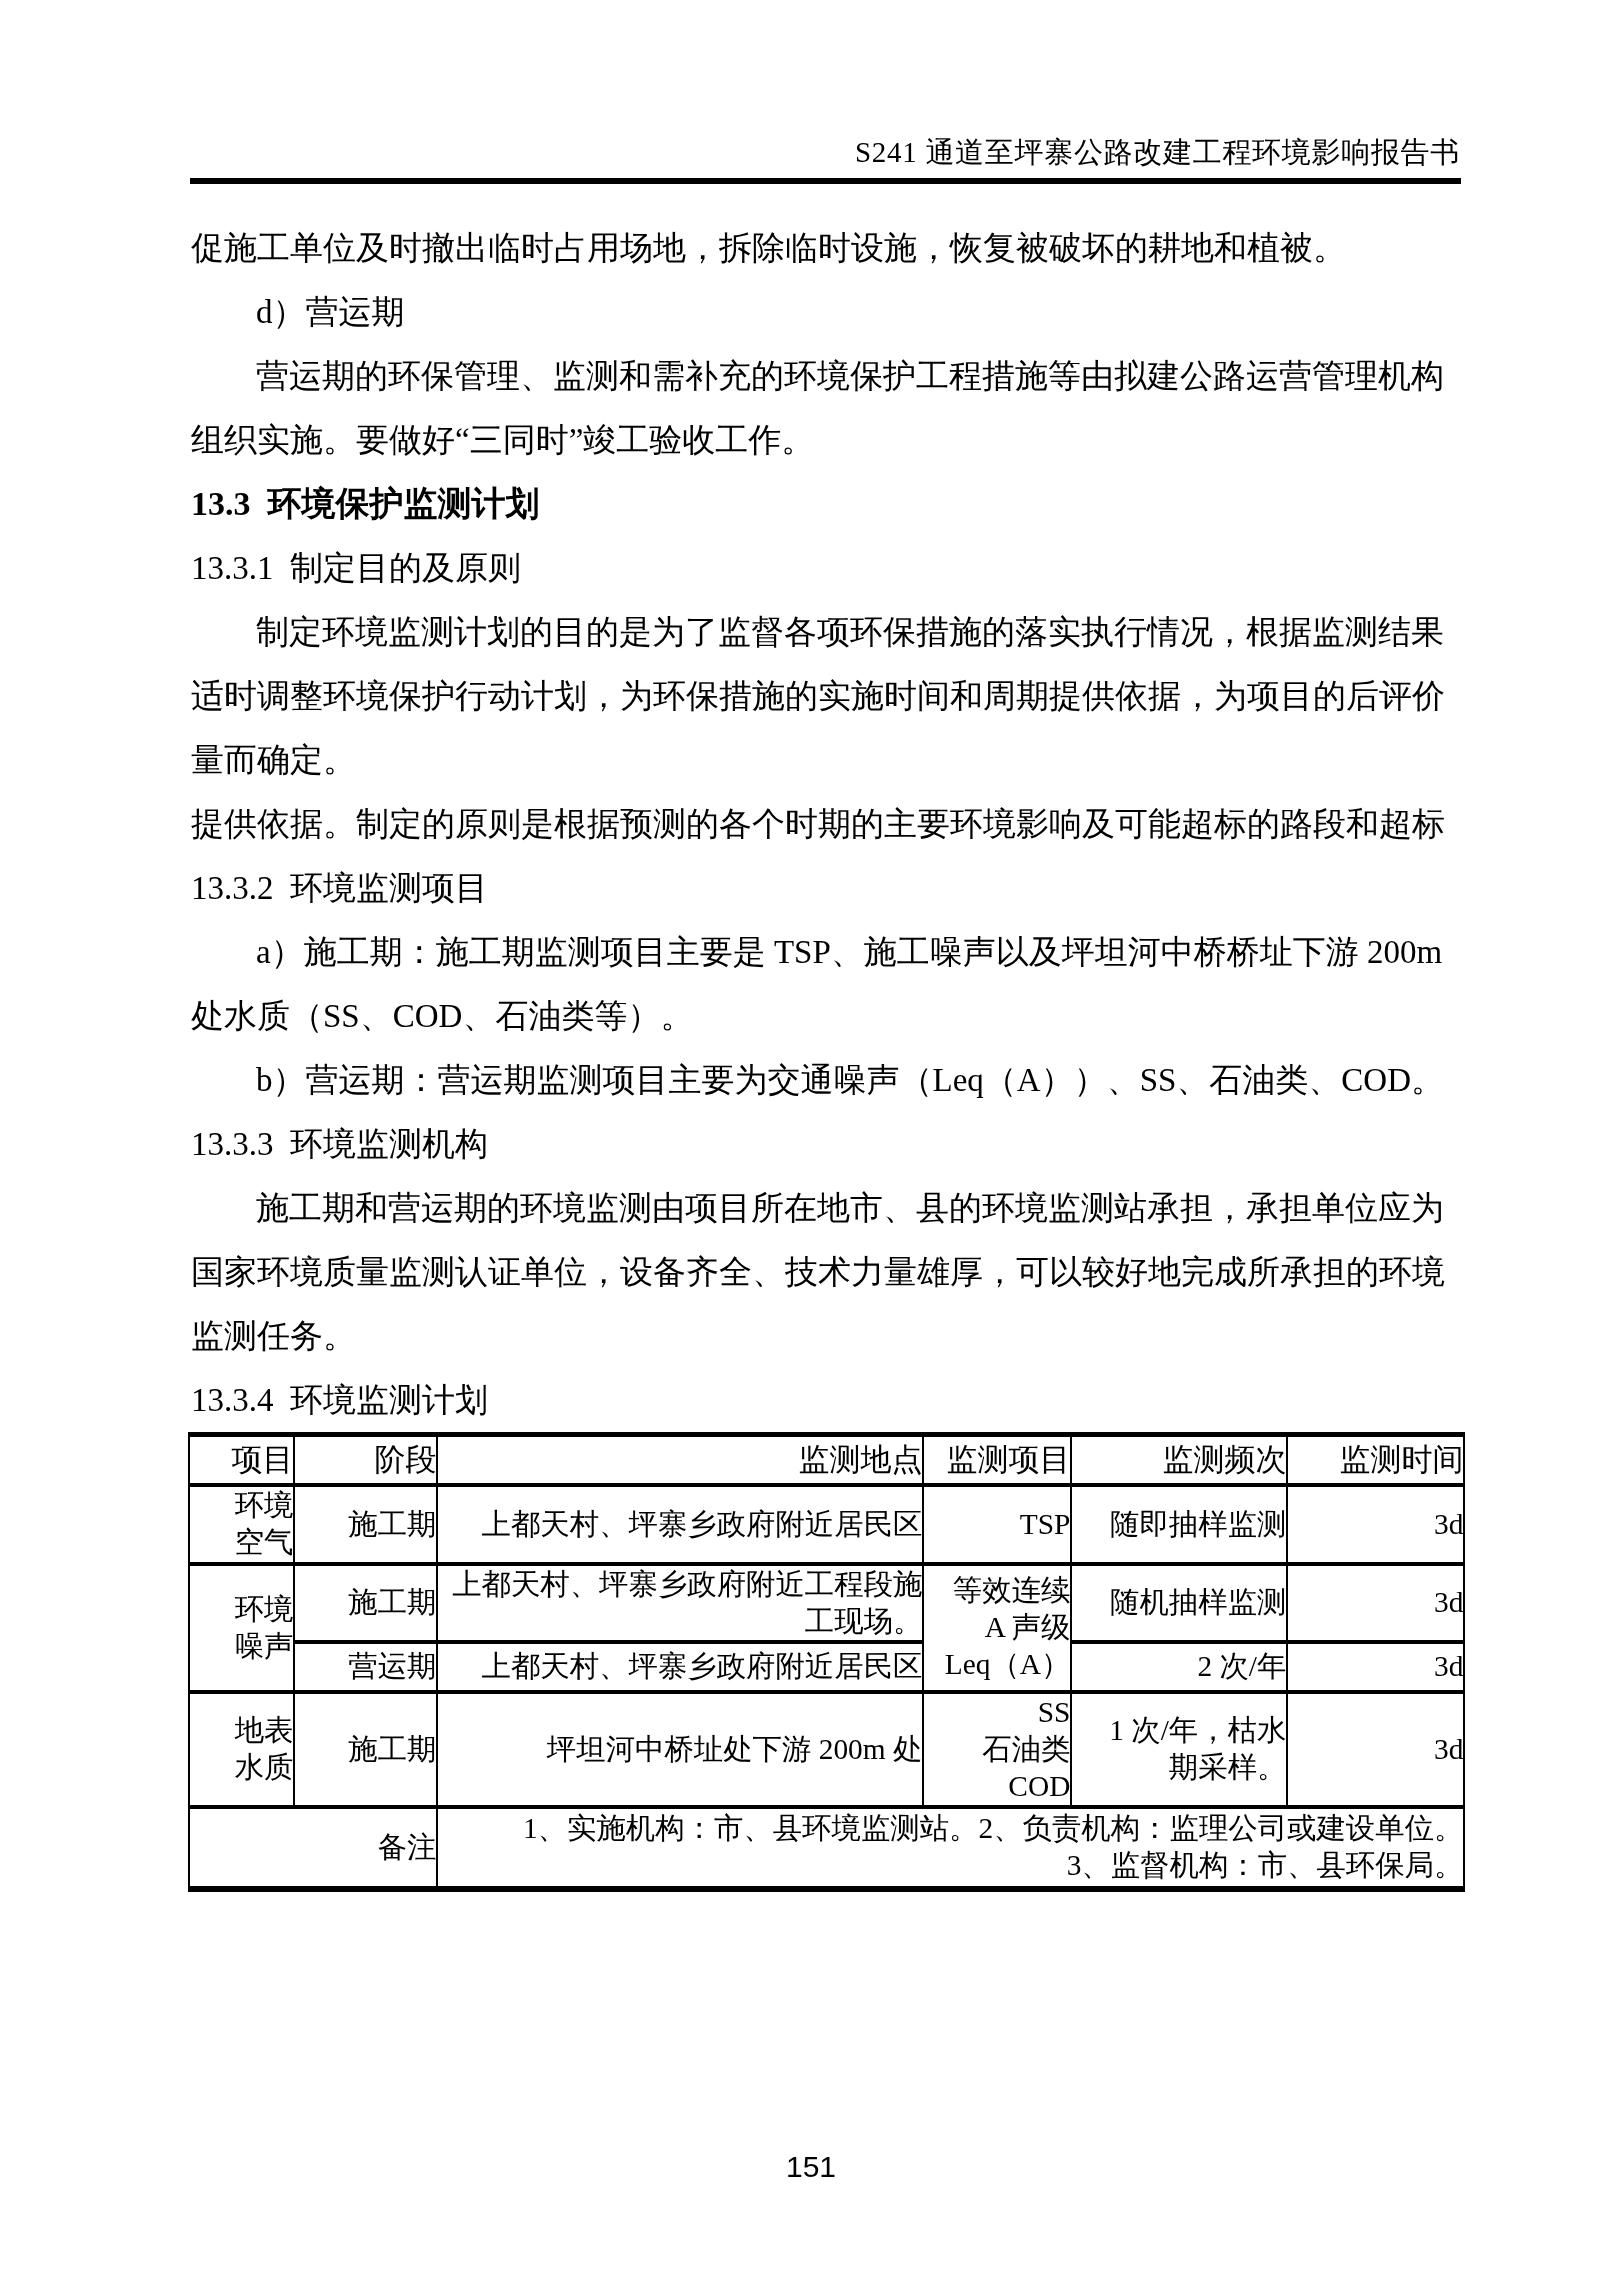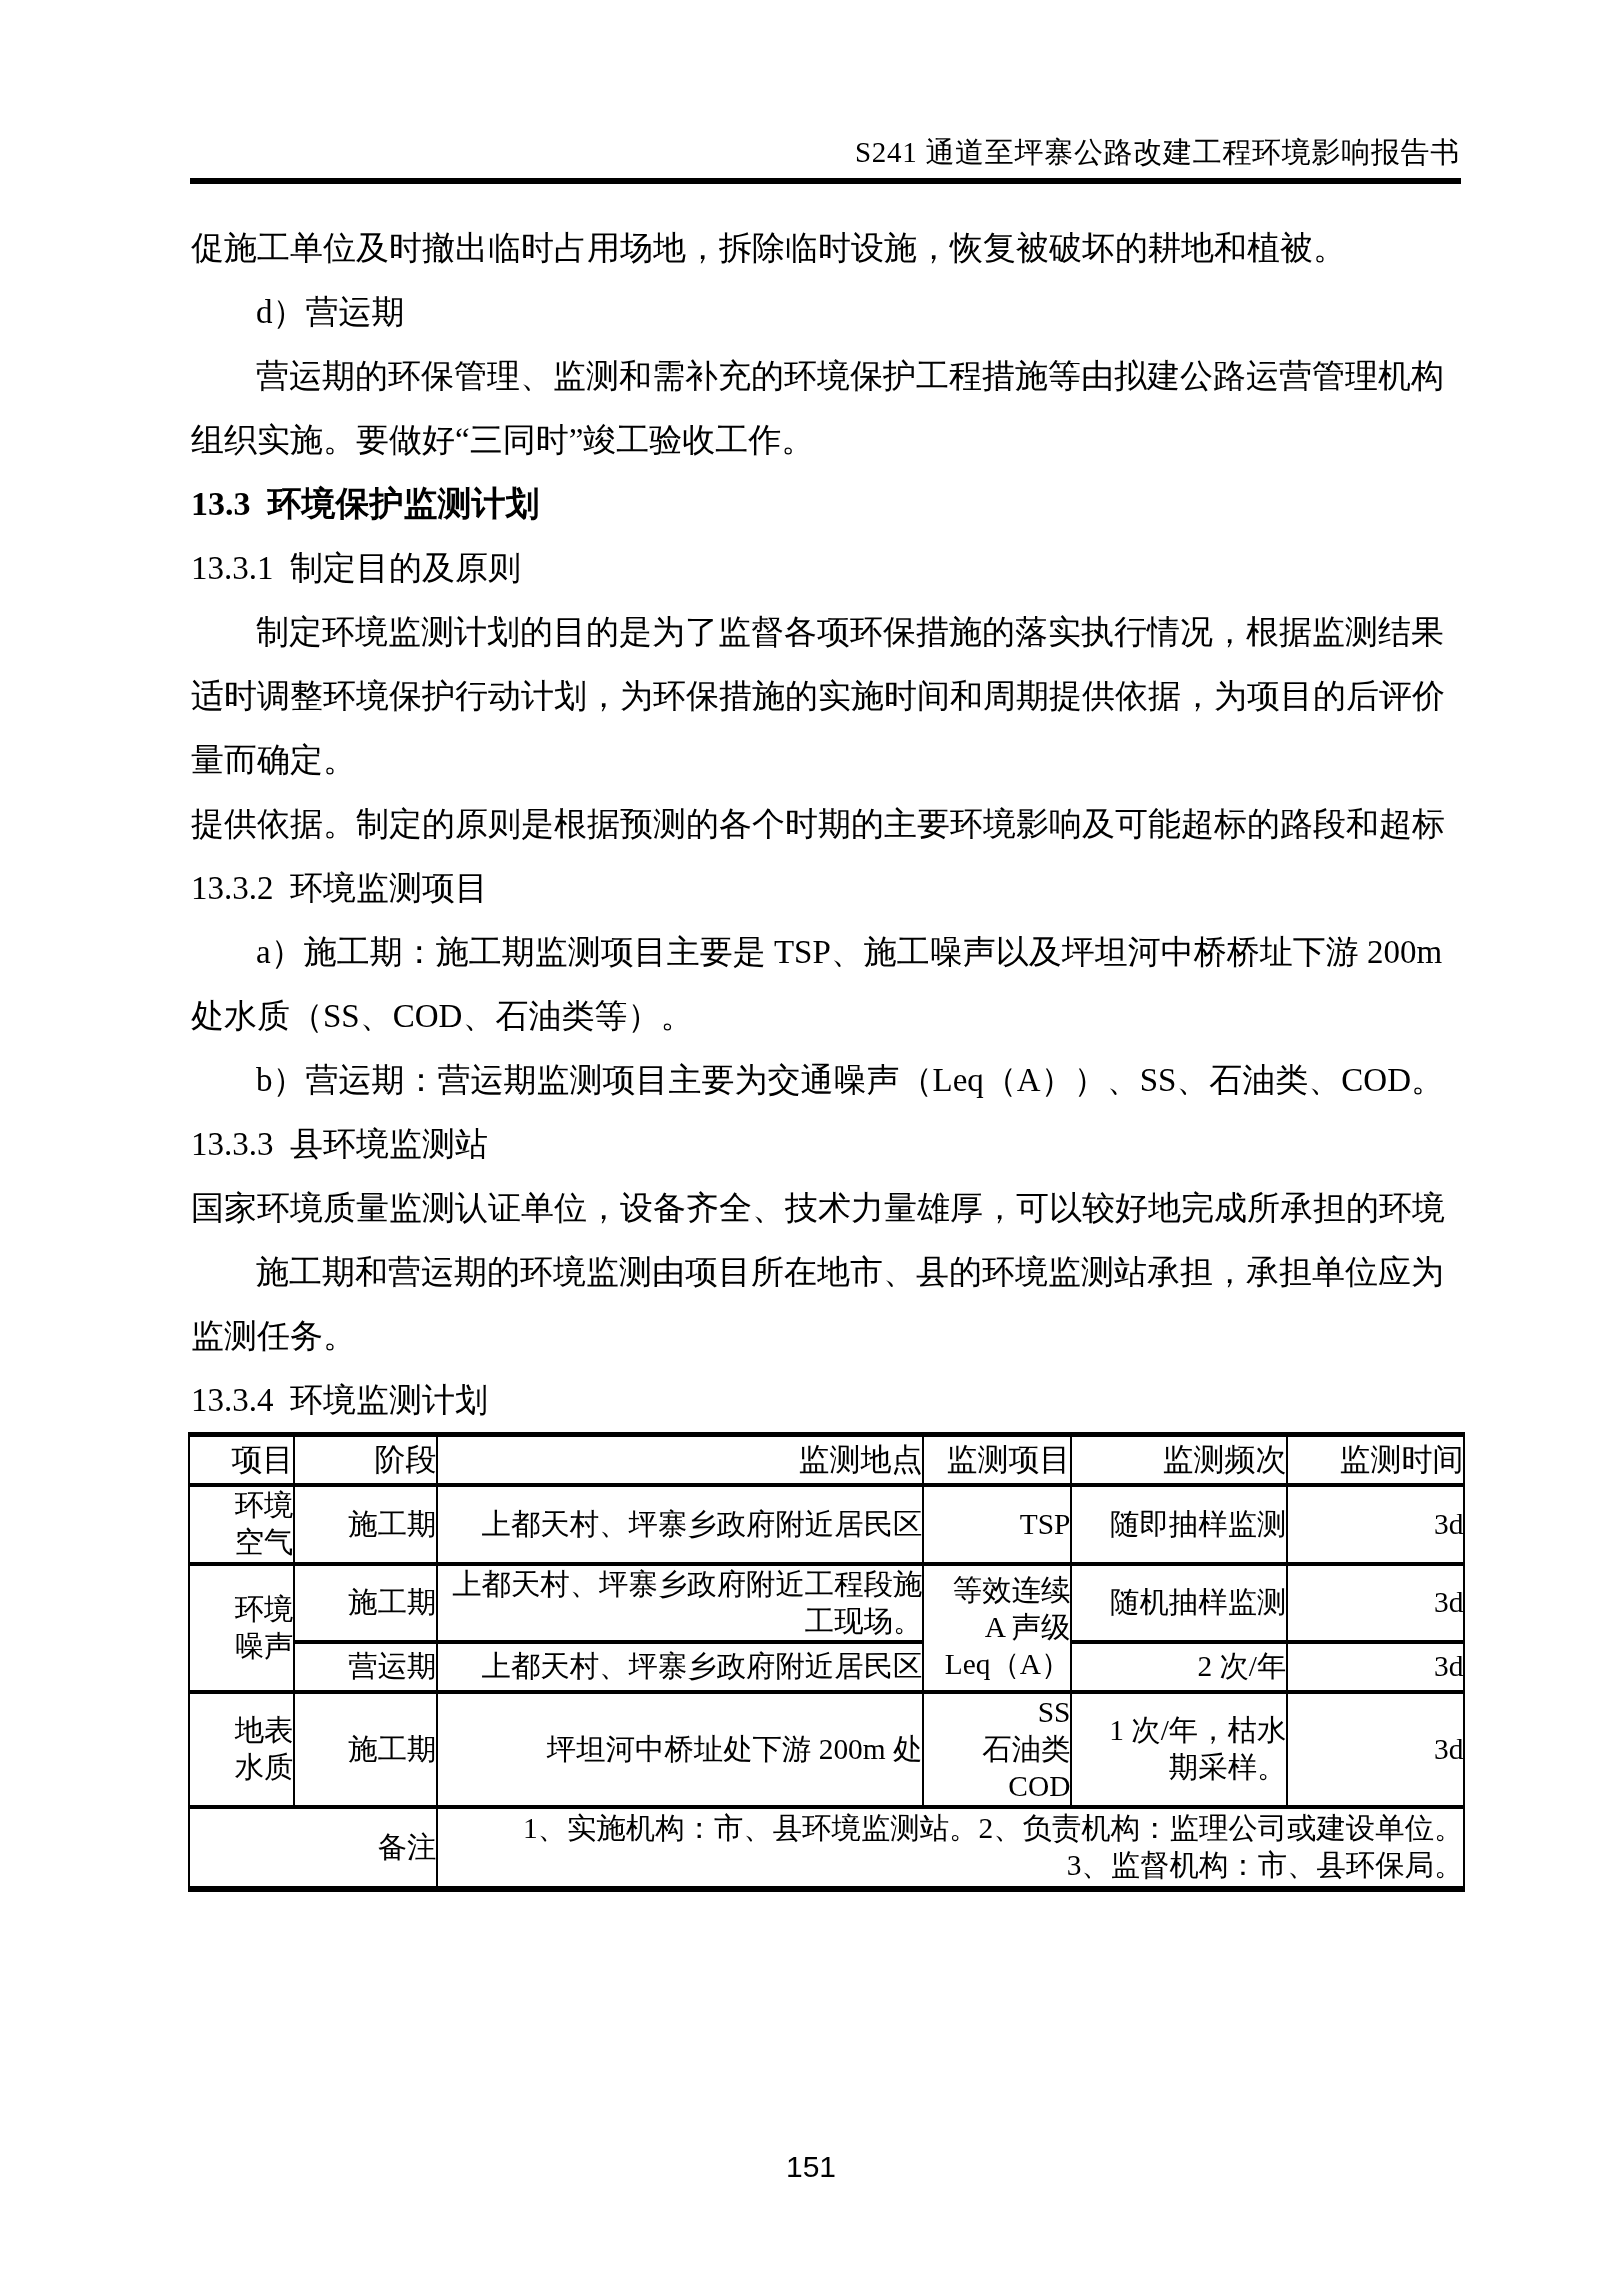--- a/index.html
+++ b/index.html
@@ -64,23 +64,23 @@
   <div class="line h2">13.3  环境保护监测计划</div>
   <div class="line">13.3.1  制定目的及原则</div>
   <div class="line indent just">制定环境监测计划的目的是为了监督各项环保措施的落实执行情况，根据监测结果</div>
   <div class="line just">适时调整环境保护行动计划，为环保措施的实施时间和周期提供依据，为项目的后评价</div>
   <div class="line">量而确定。</div>
   <div class="line just">提供依据。制定的原则是根据预测的各个时期的主要环境影响及可能超标的路段和超标</div>
   <div class="line">13.3.2  环境监测项目</div>
   <div class="line indent just">a）施工期：施工期监测项目主要是 TSP、施工噪声以及坪坦河中桥桥址下游 200m</div>
   <div class="line">处水质（SS、COD、石油类等）。</div>
   <div class="line indent">b）营运期：营运期监测项目主要为交通噪声（Leq（A））、SS、石油类、COD。</div>
-  <div class="line">13.3.3  县环境监测站</div>
+  <div class="line">13.3.3  环境监测机构</div>
+  <div class="line indent just">施工期和营运期的环境监测由项目所在地市、县的环境监测站承担，承担单位应为</div>
   <div class="line just">国家环境质量监测认证单位，设备齐全、技术力量雄厚，可以较好地完成所承担的环境</div>
-  <div class="line indent just">施工期和营运期的环境监测由项目所在地市、县的环境监测站承担，承担单位应为</div>
   <div class="line">监测任务。</div>
   <div class="line">13.3.4  环境监测计划</div>
 
 
   <table class="plan">
     <colgroup>
       <col style="width:105px">
         <col style="width:143px">
         <col style="width:486px">
       <col style="width:148px">

